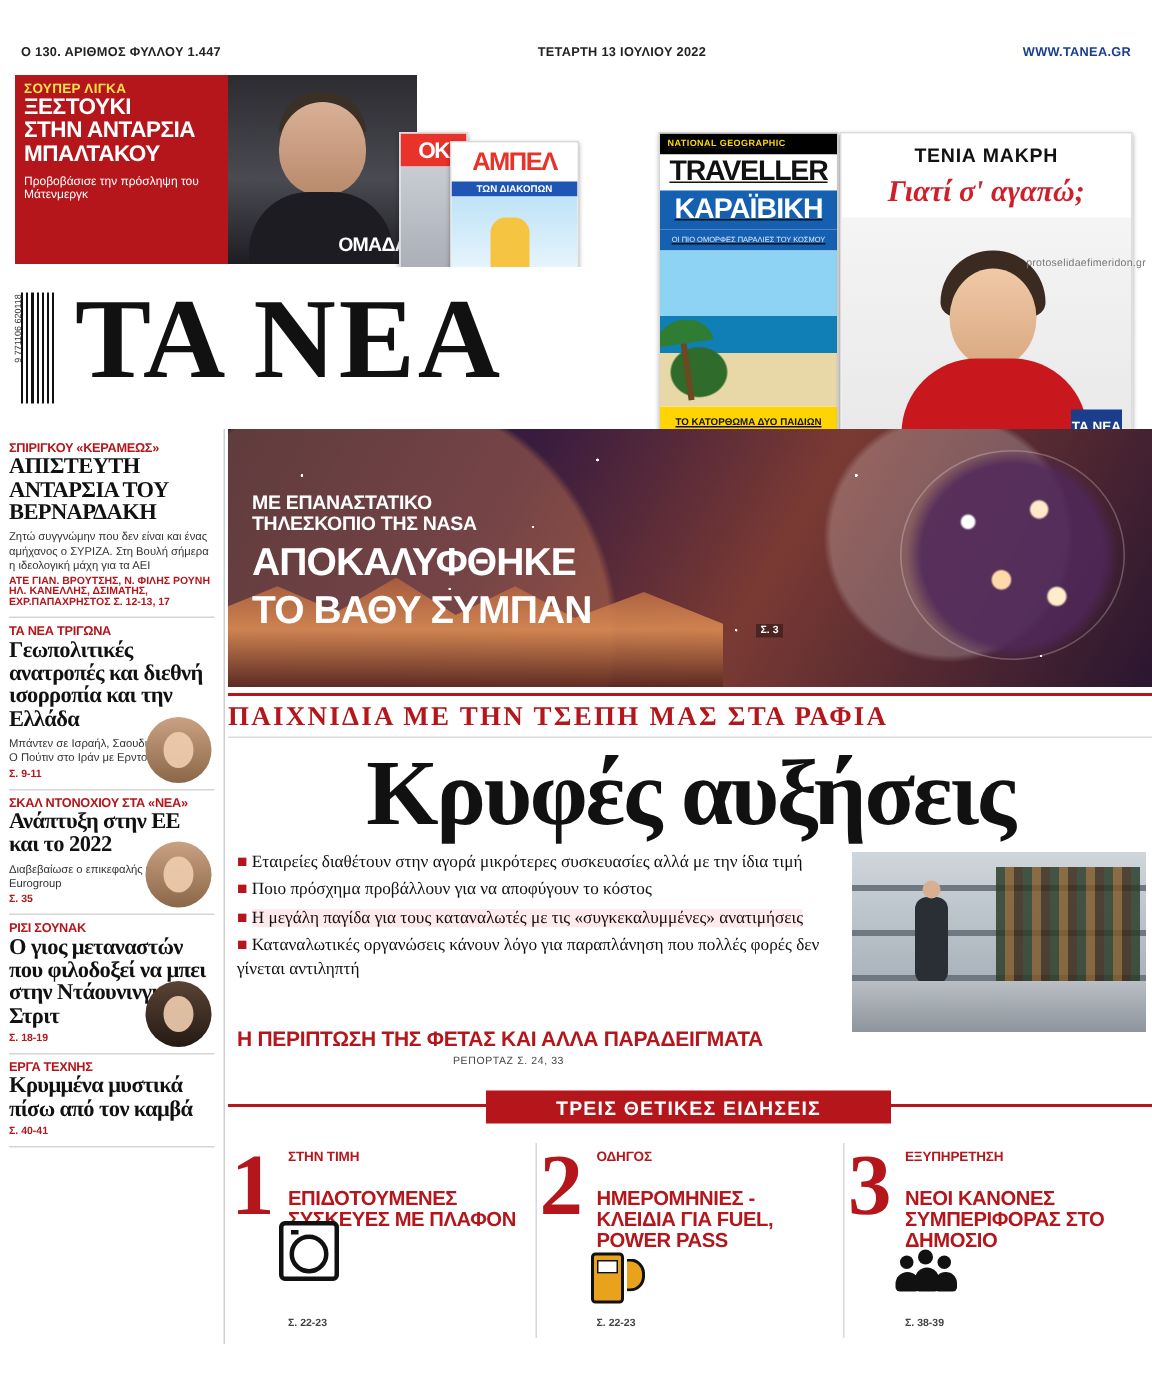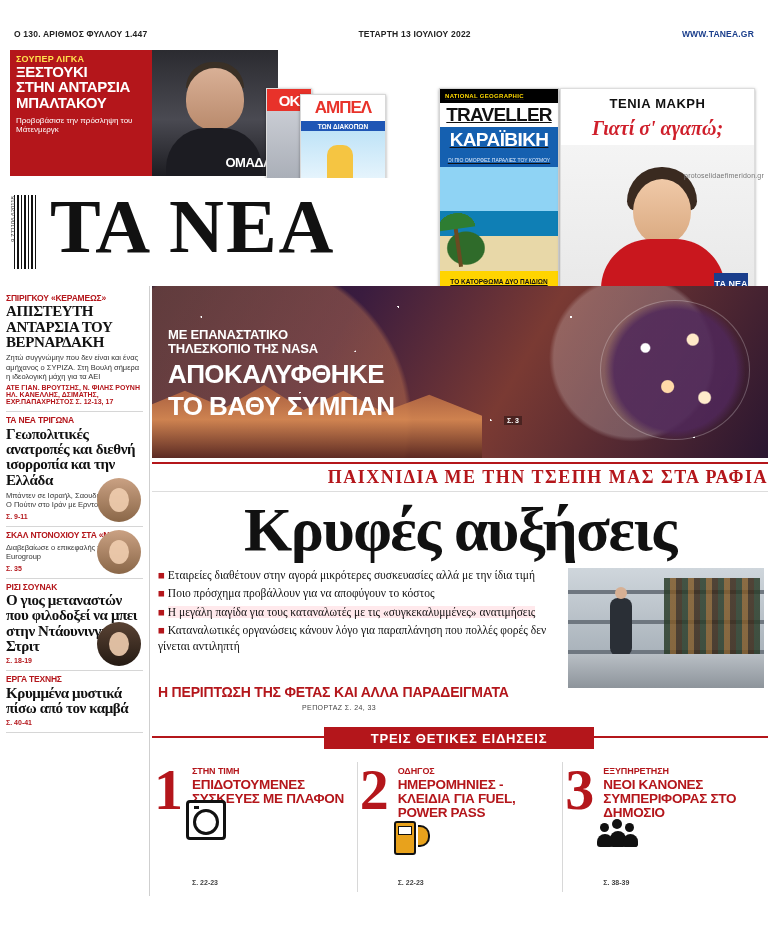--- a/index.html
+++ b/index.html
@@ -272,21 +272,21 @@
   }
   .space .sp-page {
     position:absolute; left:352px; top:130px; font-size:7px; font-weight:700; color:#fff;
     background:rgba(0,0,0,.35); padding:1px 3px;
   }
 
   
   .overline-wrap {
     position:absolute; left:0; top:176px; width:616px; height:30px;
     border-top:2px solid #b4161b; border-bottom:1px solid #ddd;
-    display:flex; align-items:center; justify-content:flex-end;
+    display:flex; align-items:center; justify-content:flex-start;
   }
   .overline {
     color:#b4161b; font-size:18px; font-weight:800; letter-spacing:1.5px;
     font-family:"Liberation Serif", serif;
   }
 
   
   .headline {
     position:absolute; left:0; top:208px; width:616px; height:70px;
     display:flex; align-items:center; justify-content:center;
@@ -350,21 +350,21 @@
   }
   .cols { position:absolute; left:0; top:24px; width:616px; height:130px; display:flex; }
   .col { position:relative; flex:1; padding:4px 6px 0 40px; }
   .col + .col { border-left:1px solid #d8d8d8; }
   .num {
     position:absolute; left:2px; top:2px; font-family:"Liberation Serif", serif;
     font-size:58px; font-weight:700; color:#b4161b; line-height:.9;
   }
   .col-kicker { color:#b4161b; font-size:9px; font-weight:800; letter-spacing:-.1px; }
   .col-head {
-    font-size:13.5px; font-weight:800; color:#b4161b; line-height:1.05; margin-top:2px; letter-spacing:-.3px;
+    font-size:13.5px; font-weight:800; color:#b4161b; line-height:1.05; margin-top:16px; letter-spacing:-.3px;
   }
   .col-page { position:absolute; left:40px; bottom:6px; font-size:7px; font-weight:700; color:#444; }
   .col-ico { position:absolute; right:6px; bottom:6px; width:40px; height:40px; }
 
   .ico-washer { border:3px solid #111; border-radius:4px; background:#fff; position:relative; }
   .ico-washer:before { content:""; position:absolute; left:50%; top:54%; transform:translate(-50%,-50%);
     width:20px; height:20px; border:3px solid #111; border-radius:50%; }
   .ico-washer:after { content:""; position:absolute; left:5px; top:3px; width:5px; height:3px; background:#111; }
 
   .ico-pump { position:relative; }
@@ -481,20 +481,21 @@
       <div class="rail-head">Γεωπολιτικές ανατροπές και διεθνή ισορροπία και την Ελλάδα</div>
       <div class="rail-body">Μπάντεν σε Ισραήλ, Σαουδική Αραβία – Ο Πούτιν στο Ιράν με Ερντογάν</div>
       <div class="rail-page">Σ. 9-11</div>
       <div class="rail-photo skin">
         <div class="rp-face"></div>
       </div>
     </div>
 
     <div class="rail-item">
       <div class="rail-kicker">ΣΚΑΛ ΝΤΟΝΟΧΙΟΥ ΣΤΑ «ΝΕΑ»</div>
+      <div class="rail-head">Ανάπτυξη στην ΕΕ και το 2022</div>
       <div class="rail-body">Διαβεβαίωσε ο επικεφαλής του Eurogroup</div>
       <div class="rail-page">Σ. 35</div>
       <div class="rail-photo skin">
         <div class="rp-face"></div>
       </div>
     </div>
 
 
     <div class="rail-item">
       <div class="rail-kicker">ΡΙΣΙ ΣΟΥΝΑΚ</div>

